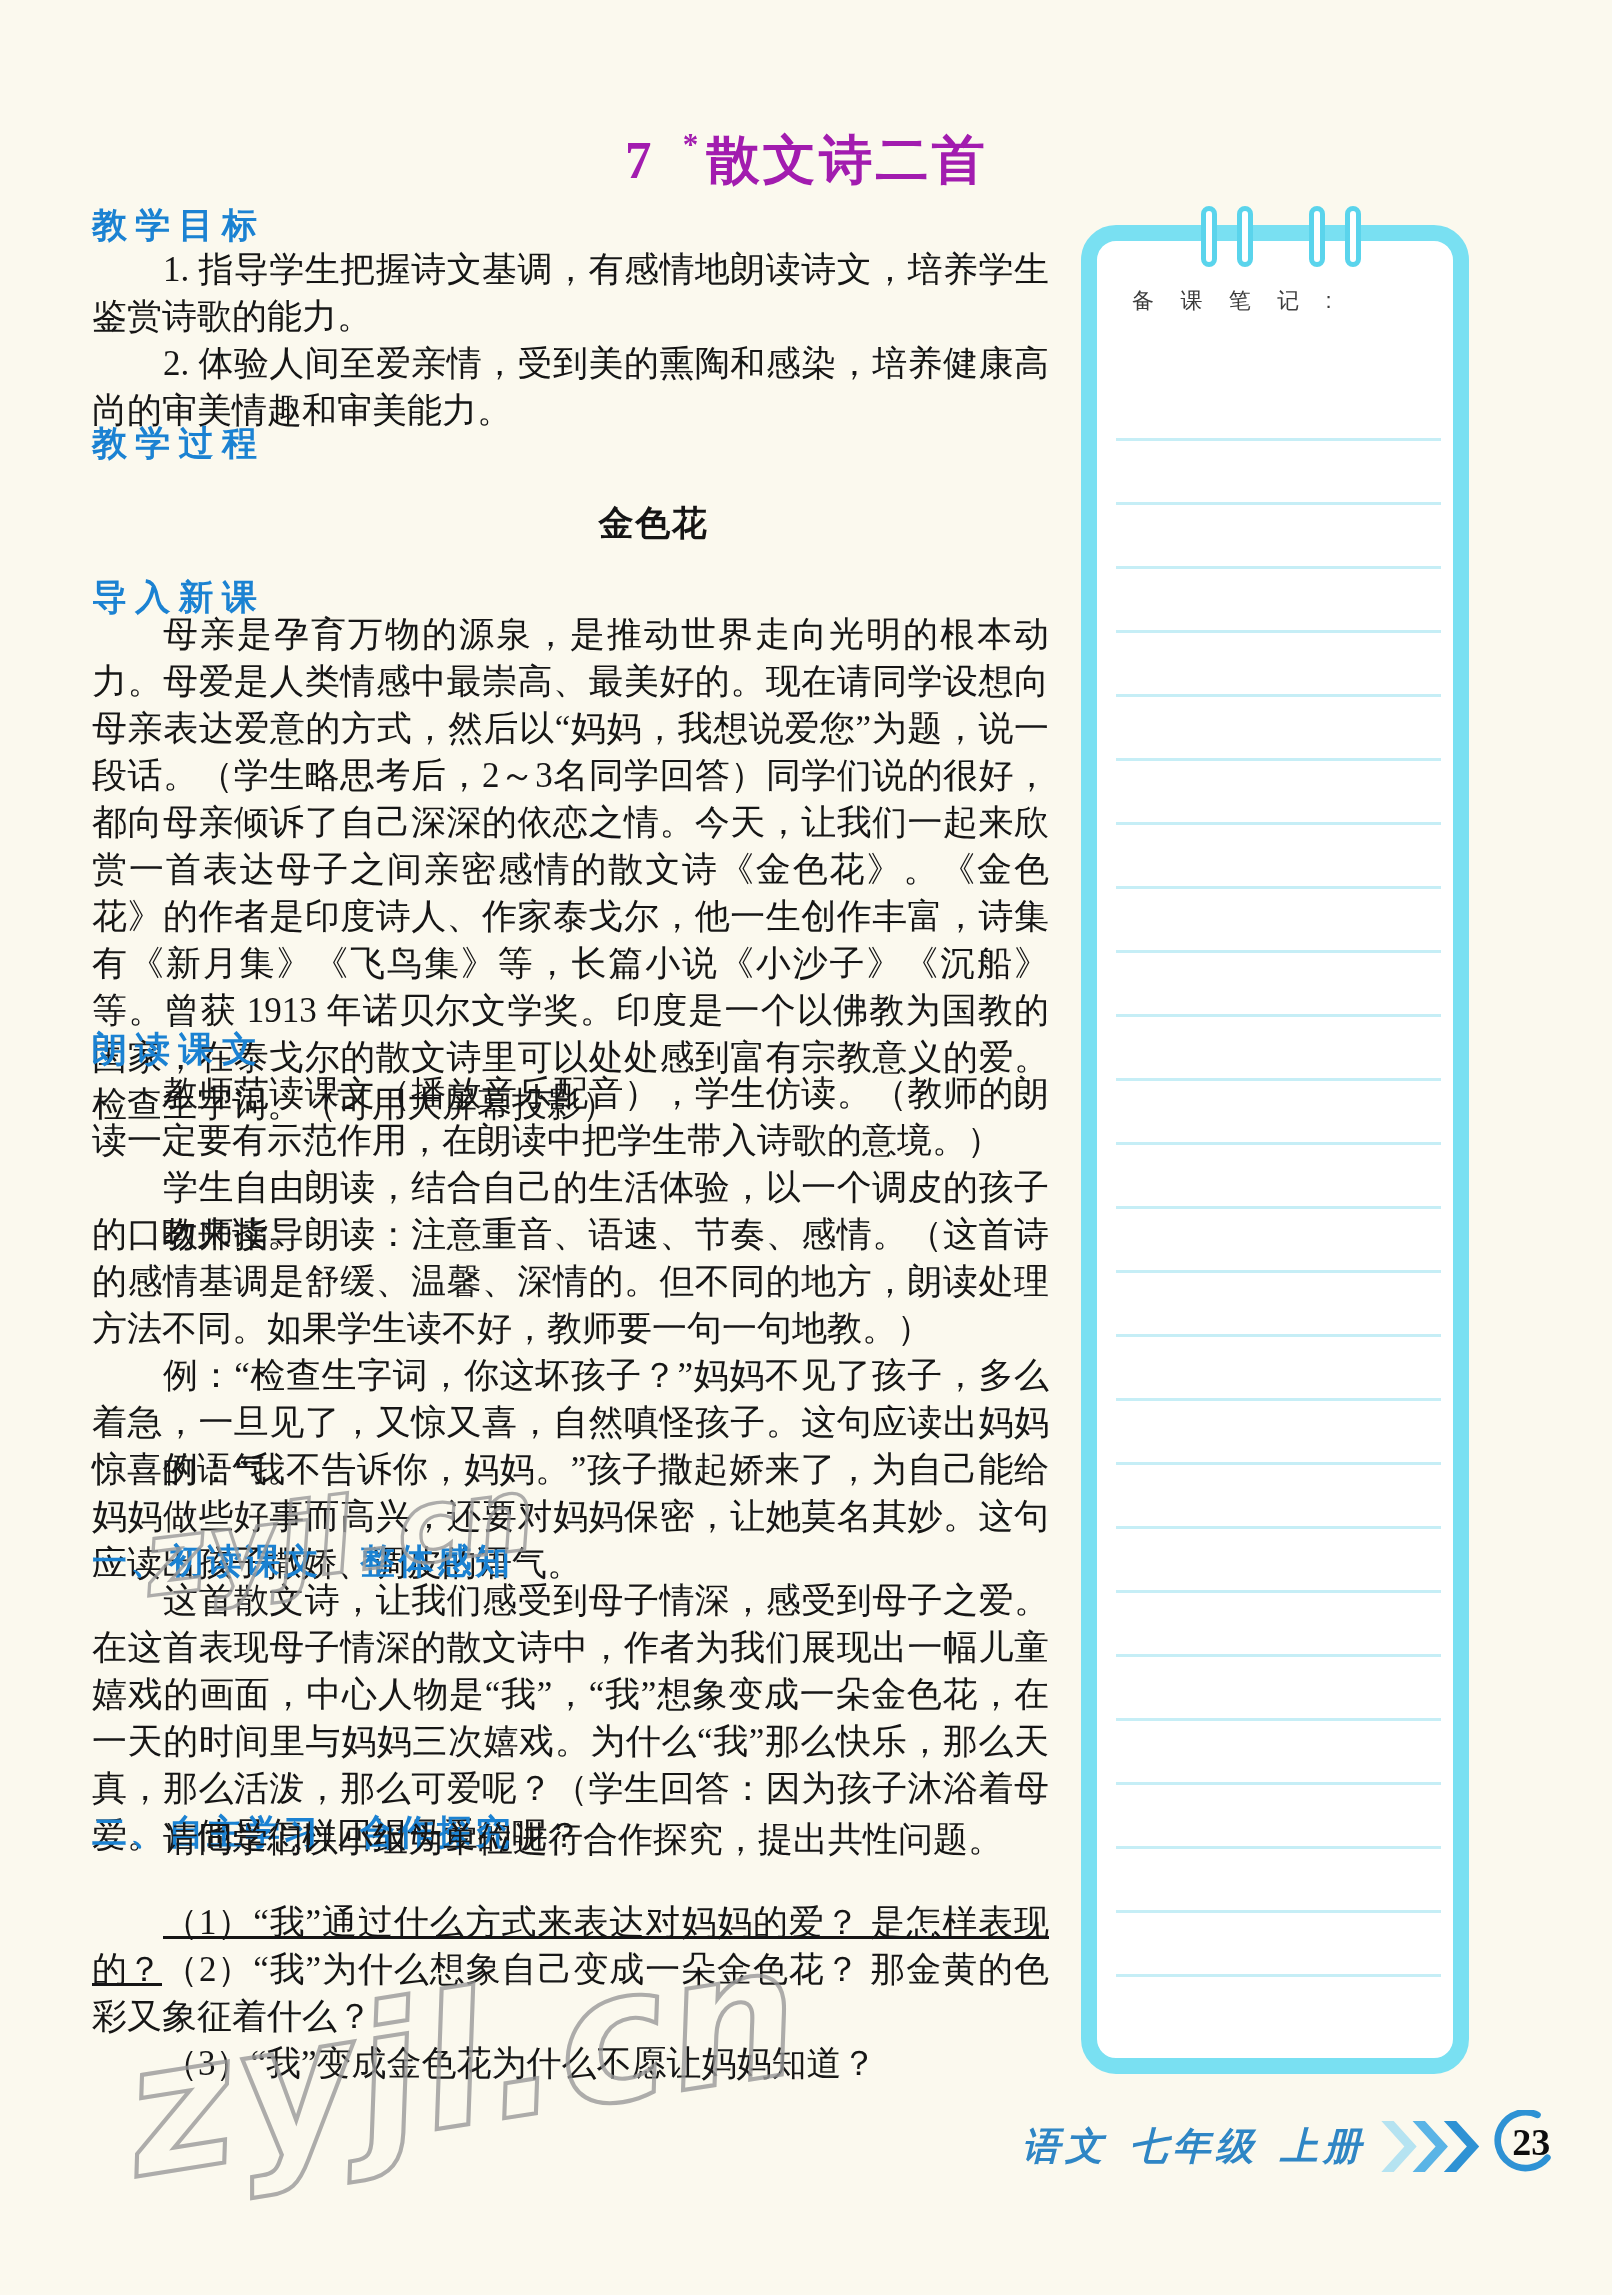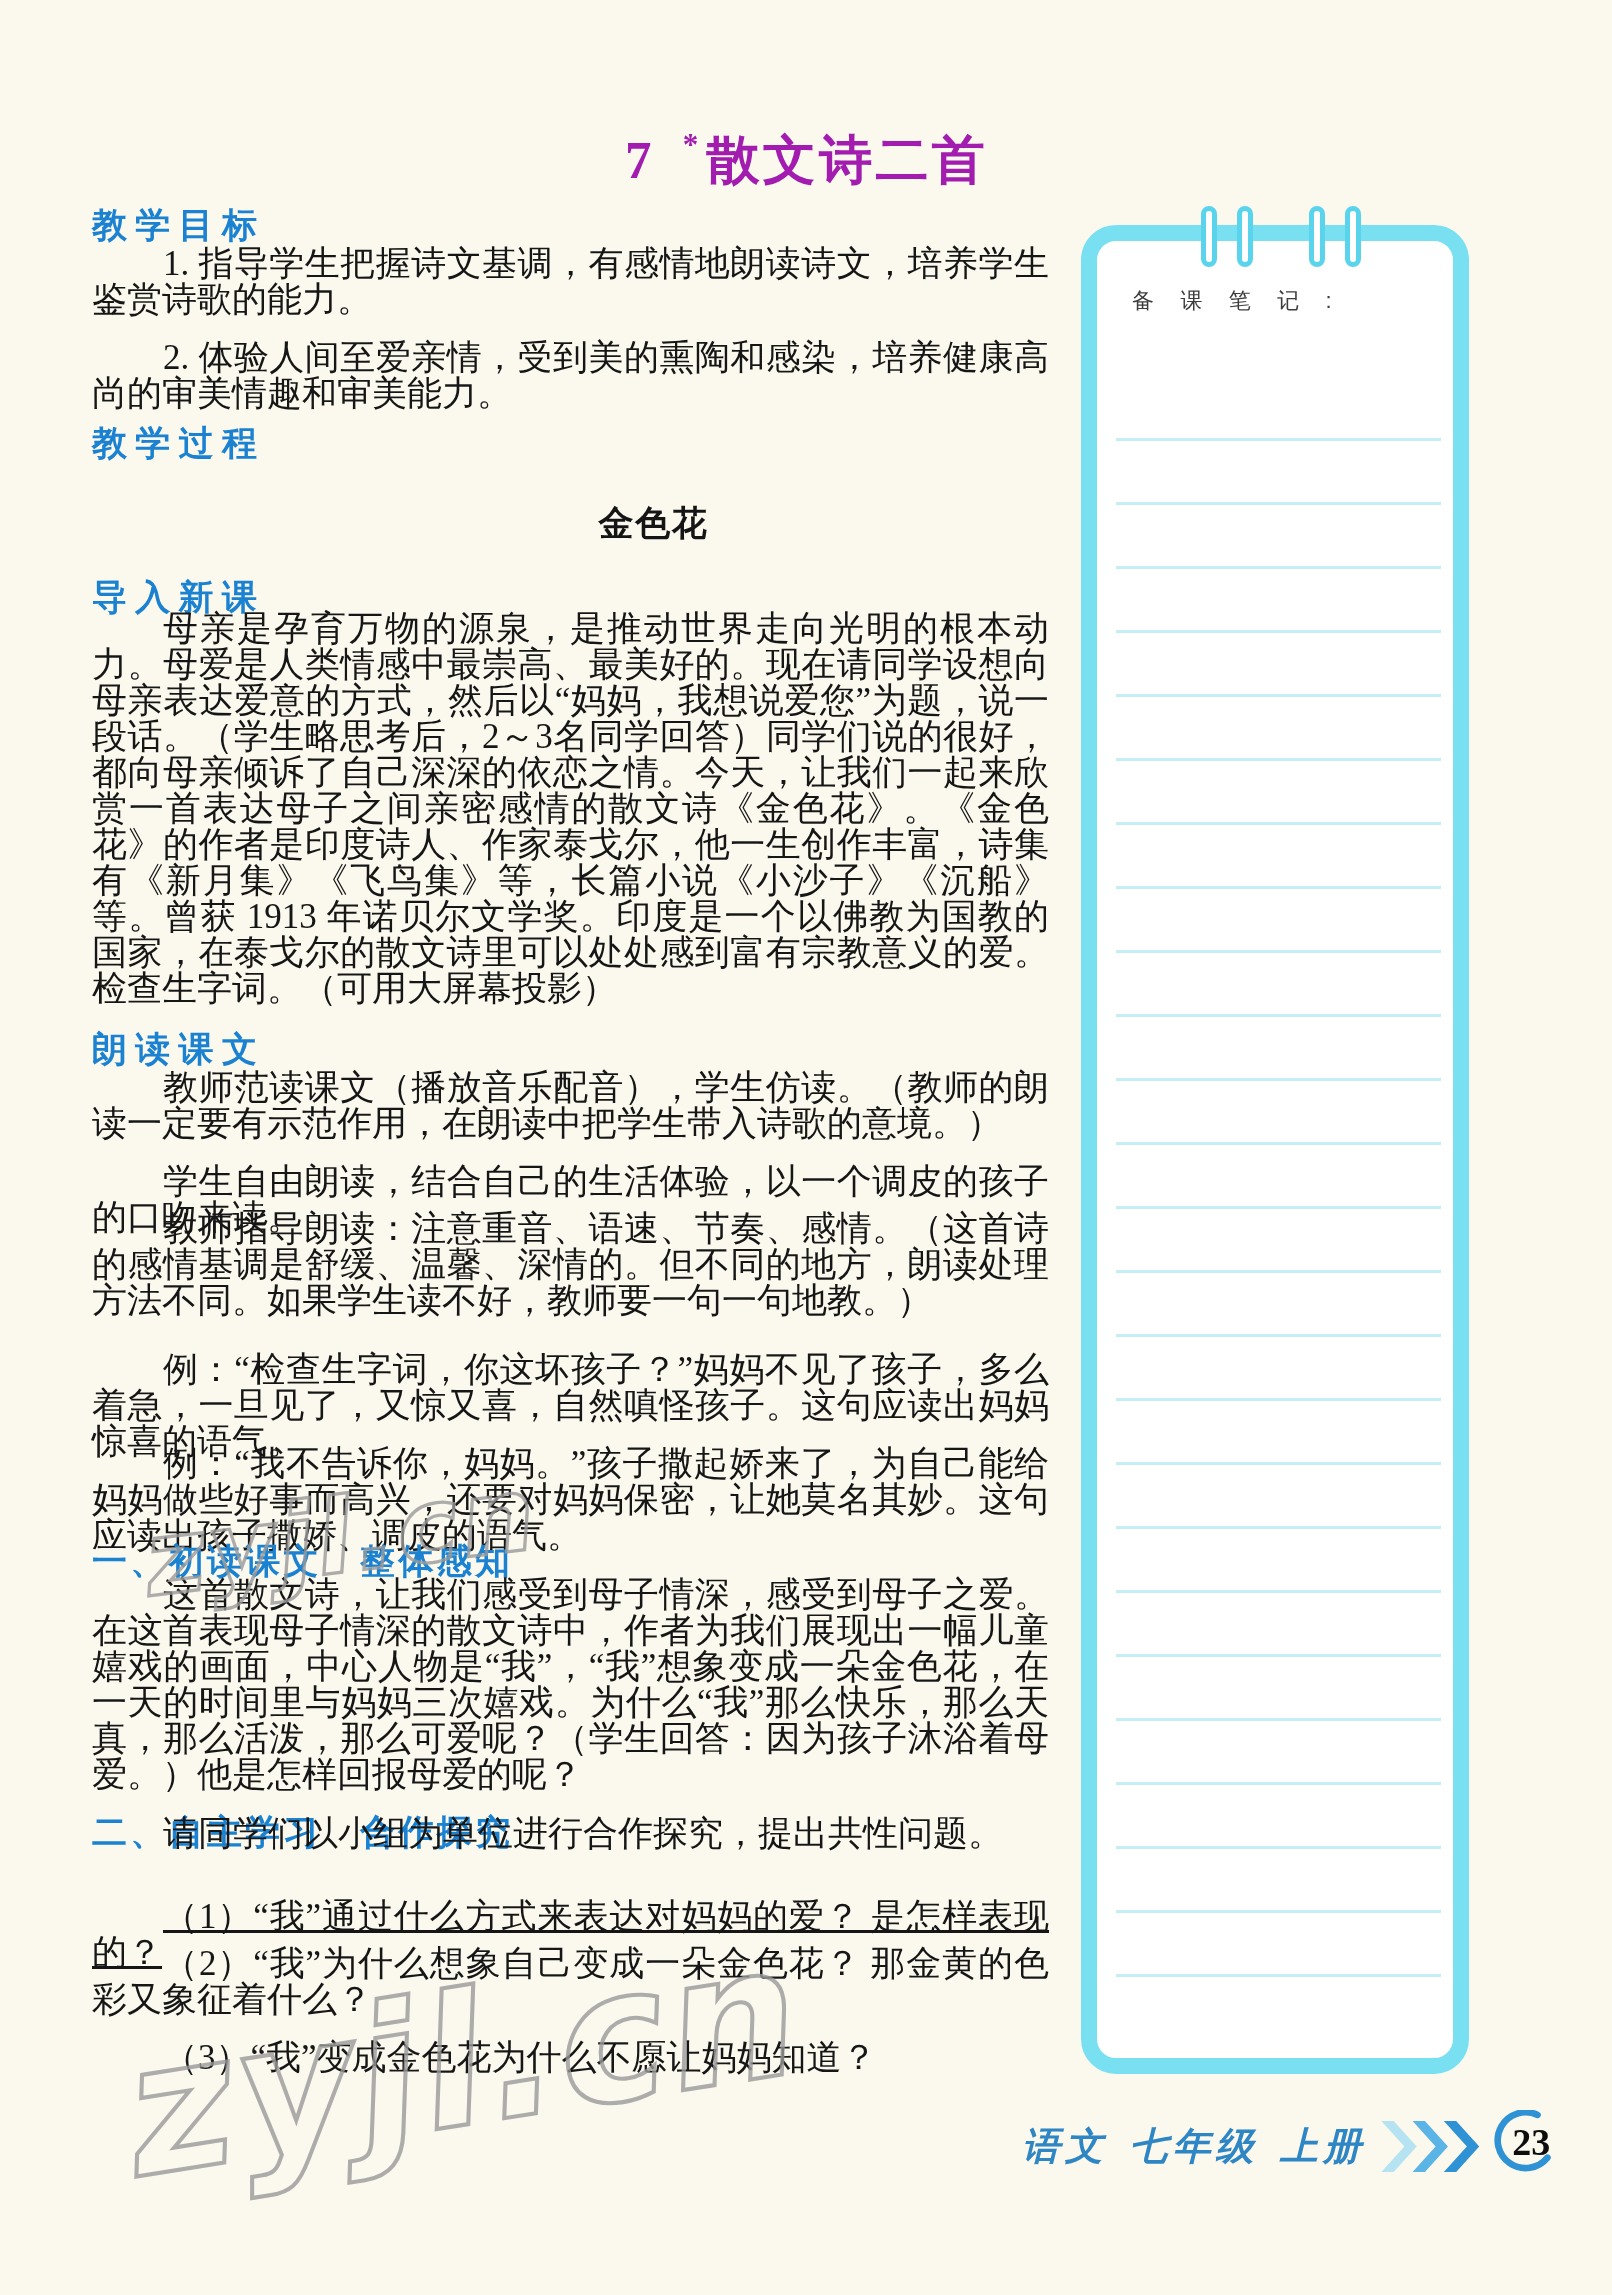--- a/index.html
+++ b/index.html
@@ -17,21 +17,21 @@
   html,body{margin:0;padding:0;}
   body{
     width:1613px;height:2295px;position:relative;overflow:hidden;
     background:var(--page-bg);
     color:#161616;
     font-family:"Liberation Serif","DejaVu Serif",serif;
   }
   
   .para{
     position:absolute;left:92px;width:957px;
-    font-size:35px;line-height:36px;text-align:justify;
+    font-size:35px;line-height:47px;text-align:justify;
     color:#161616;
   }
   .para.indent{text-indent:71px;}
   .bluehead{
     position:absolute;left:92px;
     font-family:"Liberation Sans","DejaVu Sans",sans-serif;
     font-weight:bold;font-size:35px;line-height:38px;
     color:var(--heading-blue);letter-spacing:8.3px;white-space:nowrap;
   }
   .bluehead.wide{letter-spacing:3.3px;}

